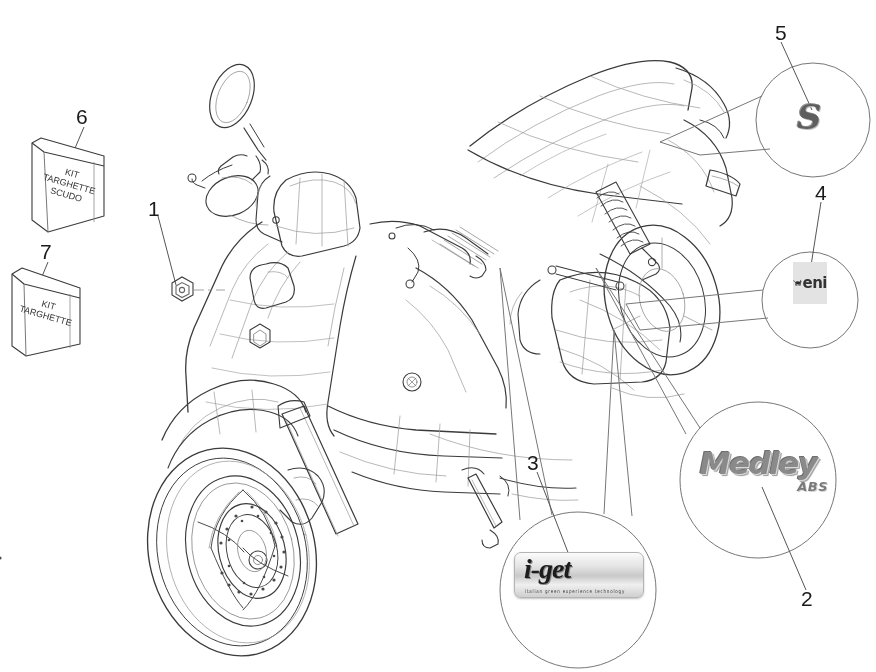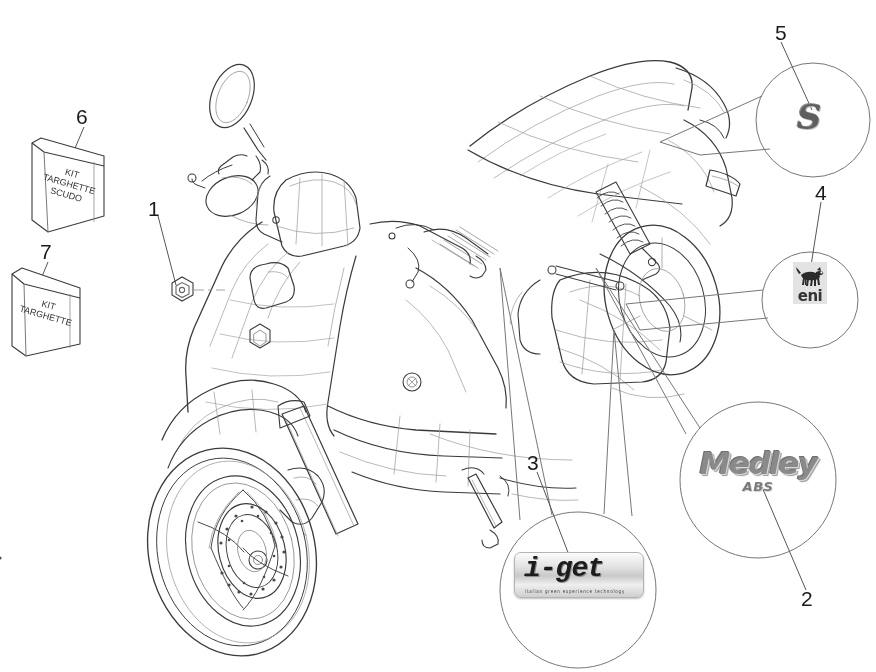--- a/index.html
+++ b/index.html
@@ -32,21 +32,21 @@
     line-height: 1;
     user-select: none;
   }
   
   .eni-logo {
     position: absolute;
     width: 34px;
     height: 42px;
     background: #e3e3e3;
     display: flex;
-    flex-direction: column;
+    flex-direction: row;
     align-items: center;
     justify-content: flex-end;
     box-sizing: border-box;
     padding-bottom: 1px;
   }
   .eni-word {
     font-family: "DejaVu Sans", sans-serif;
     font-size: 15px;
     font-weight: bold;
     color: #333333;
@@ -84,37 +84,38 @@
   .medley-abs {
     font-family: "DejaVu Sans", sans-serif;
     font-style: italic;
     font-weight: bold;
     font-size: 13px;
     letter-spacing: 0.5px;
     color: #7a7a7a;
     line-height: 1;
     margin-top: 1px;
     text-shadow: 1px 1px 0 #d5d5d5;
+    text-align: right;
   }
   
   .iget-plate {
     position: absolute;
     width: 128px;
     height: 44px;
     border-radius: 7px;
     background: linear-gradient(180deg, #fbfbfb 0%, #e4e4e4 30%, #c9c9c9 52%, #efefef 72%, #cfcfcf 100%);
     border: 1px solid #b4b4b4;
     box-shadow: 0 1px 2px rgba(0,0,0,0.25);
     overflow: hidden;
   }
   .iget-word {
     position: absolute;
     left: 9px;
     top: 1px;
-    font-family: Liberation Mono, monospace;
+    font-family: Liberation Serif, serif;
     font-style: italic;
     font-weight: bold;
     font-size: 28px;
     color: #1c1c1c;
     letter-spacing: -1px;
     line-height: 30px;
     text-shadow: 1px 1px 0 #8d8d8d;
   }
   .iget-sub {
     position: absolute;

